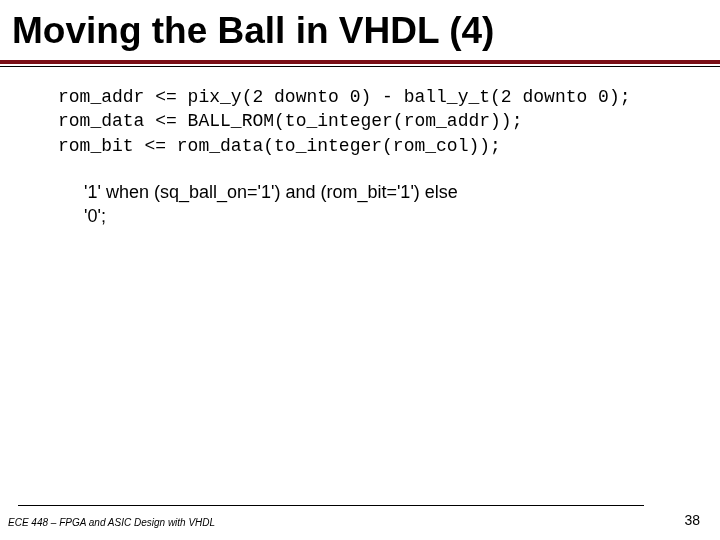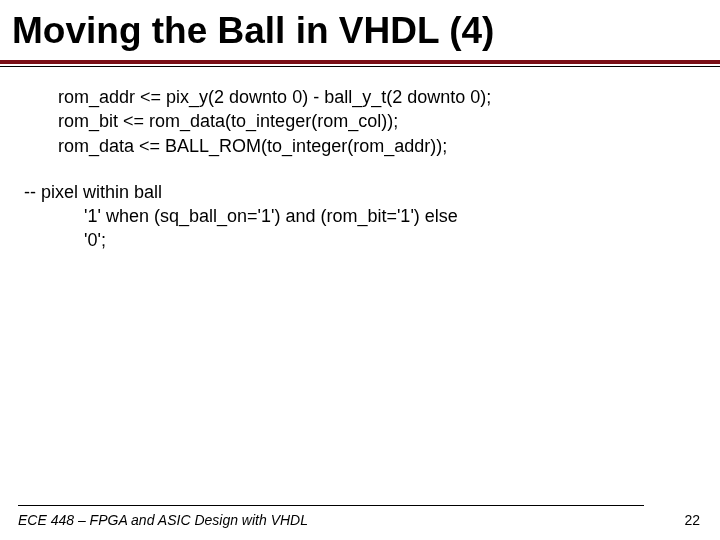--- a/index.html
+++ b/index.html
@@ -29,35 +29,35 @@
     margin-top: 2px;
     width: 100%;
   }
   .content {
     padding: 18px 20px 0 24px;
     font-size: 18px;
     color: #000;
     line-height: 1.35;
   }
   .block { margin-bottom: 22px; }
-  .indent1 { padding-left: 34px; }
+  .indent1 { padding-left: 34px; font-family: Liberation Mono, monospace; }
   .indent2 { padding-left: 60px; }
   .footer-rule {
     position: absolute;
     left: 18px;
     right: 76px;
     bottom: 34px;
     height: 1px;
     background: #000;
   }
   .footer-left {
     position: absolute;
-    left: 18px;
+    left: 8px;
     bottom: 12px;
-    font-size: 14px;
+    font-size: 10px;
     font-style: italic;
     color: #000;
   }
   .footer-right {
     position: absolute;
     right: 20px;
     bottom: 12px;
     font-size: 14px;
     color: #000;
   }
@@ -66,28 +66,27 @@
 <body>
 
 <div class="title">Moving the Ball in VHDL (4)</div>
 <div class="rule-thick"></div>
 <div class="rule-thin"></div>
 
 <div class="content">
 
   <div class="block">
     <div class="indent1">rom_addr &lt;= pix_y(2 downto 0) - ball_y_t(2 downto 0);</div>
+    <div class="indent1">rom_data &lt;= BALL_ROM(to_integer(rom_addr));</div>
     <div class="indent1">rom_bit    &lt;= rom_data(to_integer(rom_col));</div>
-    <div class="indent1">rom_data &lt;= BALL_ROM(to_integer(rom_addr));</div>
   </div>
 
   <div class="block">
-    <div>-- pixel within ball</div>
     <div class="indent2">'1' when (sq_ball_on='1') and (rom_bit='1') else</div>
     <div class="indent2">'0';</div>
   </div>
 
 
 </div>
 
 <div class="footer-rule"></div>
 <div class="footer-left">ECE 448 – FPGA and ASIC Design with VHDL</div>
-<div class="footer-right">22</div>
+<div class="footer-right">38</div>
 
 </body></html>

